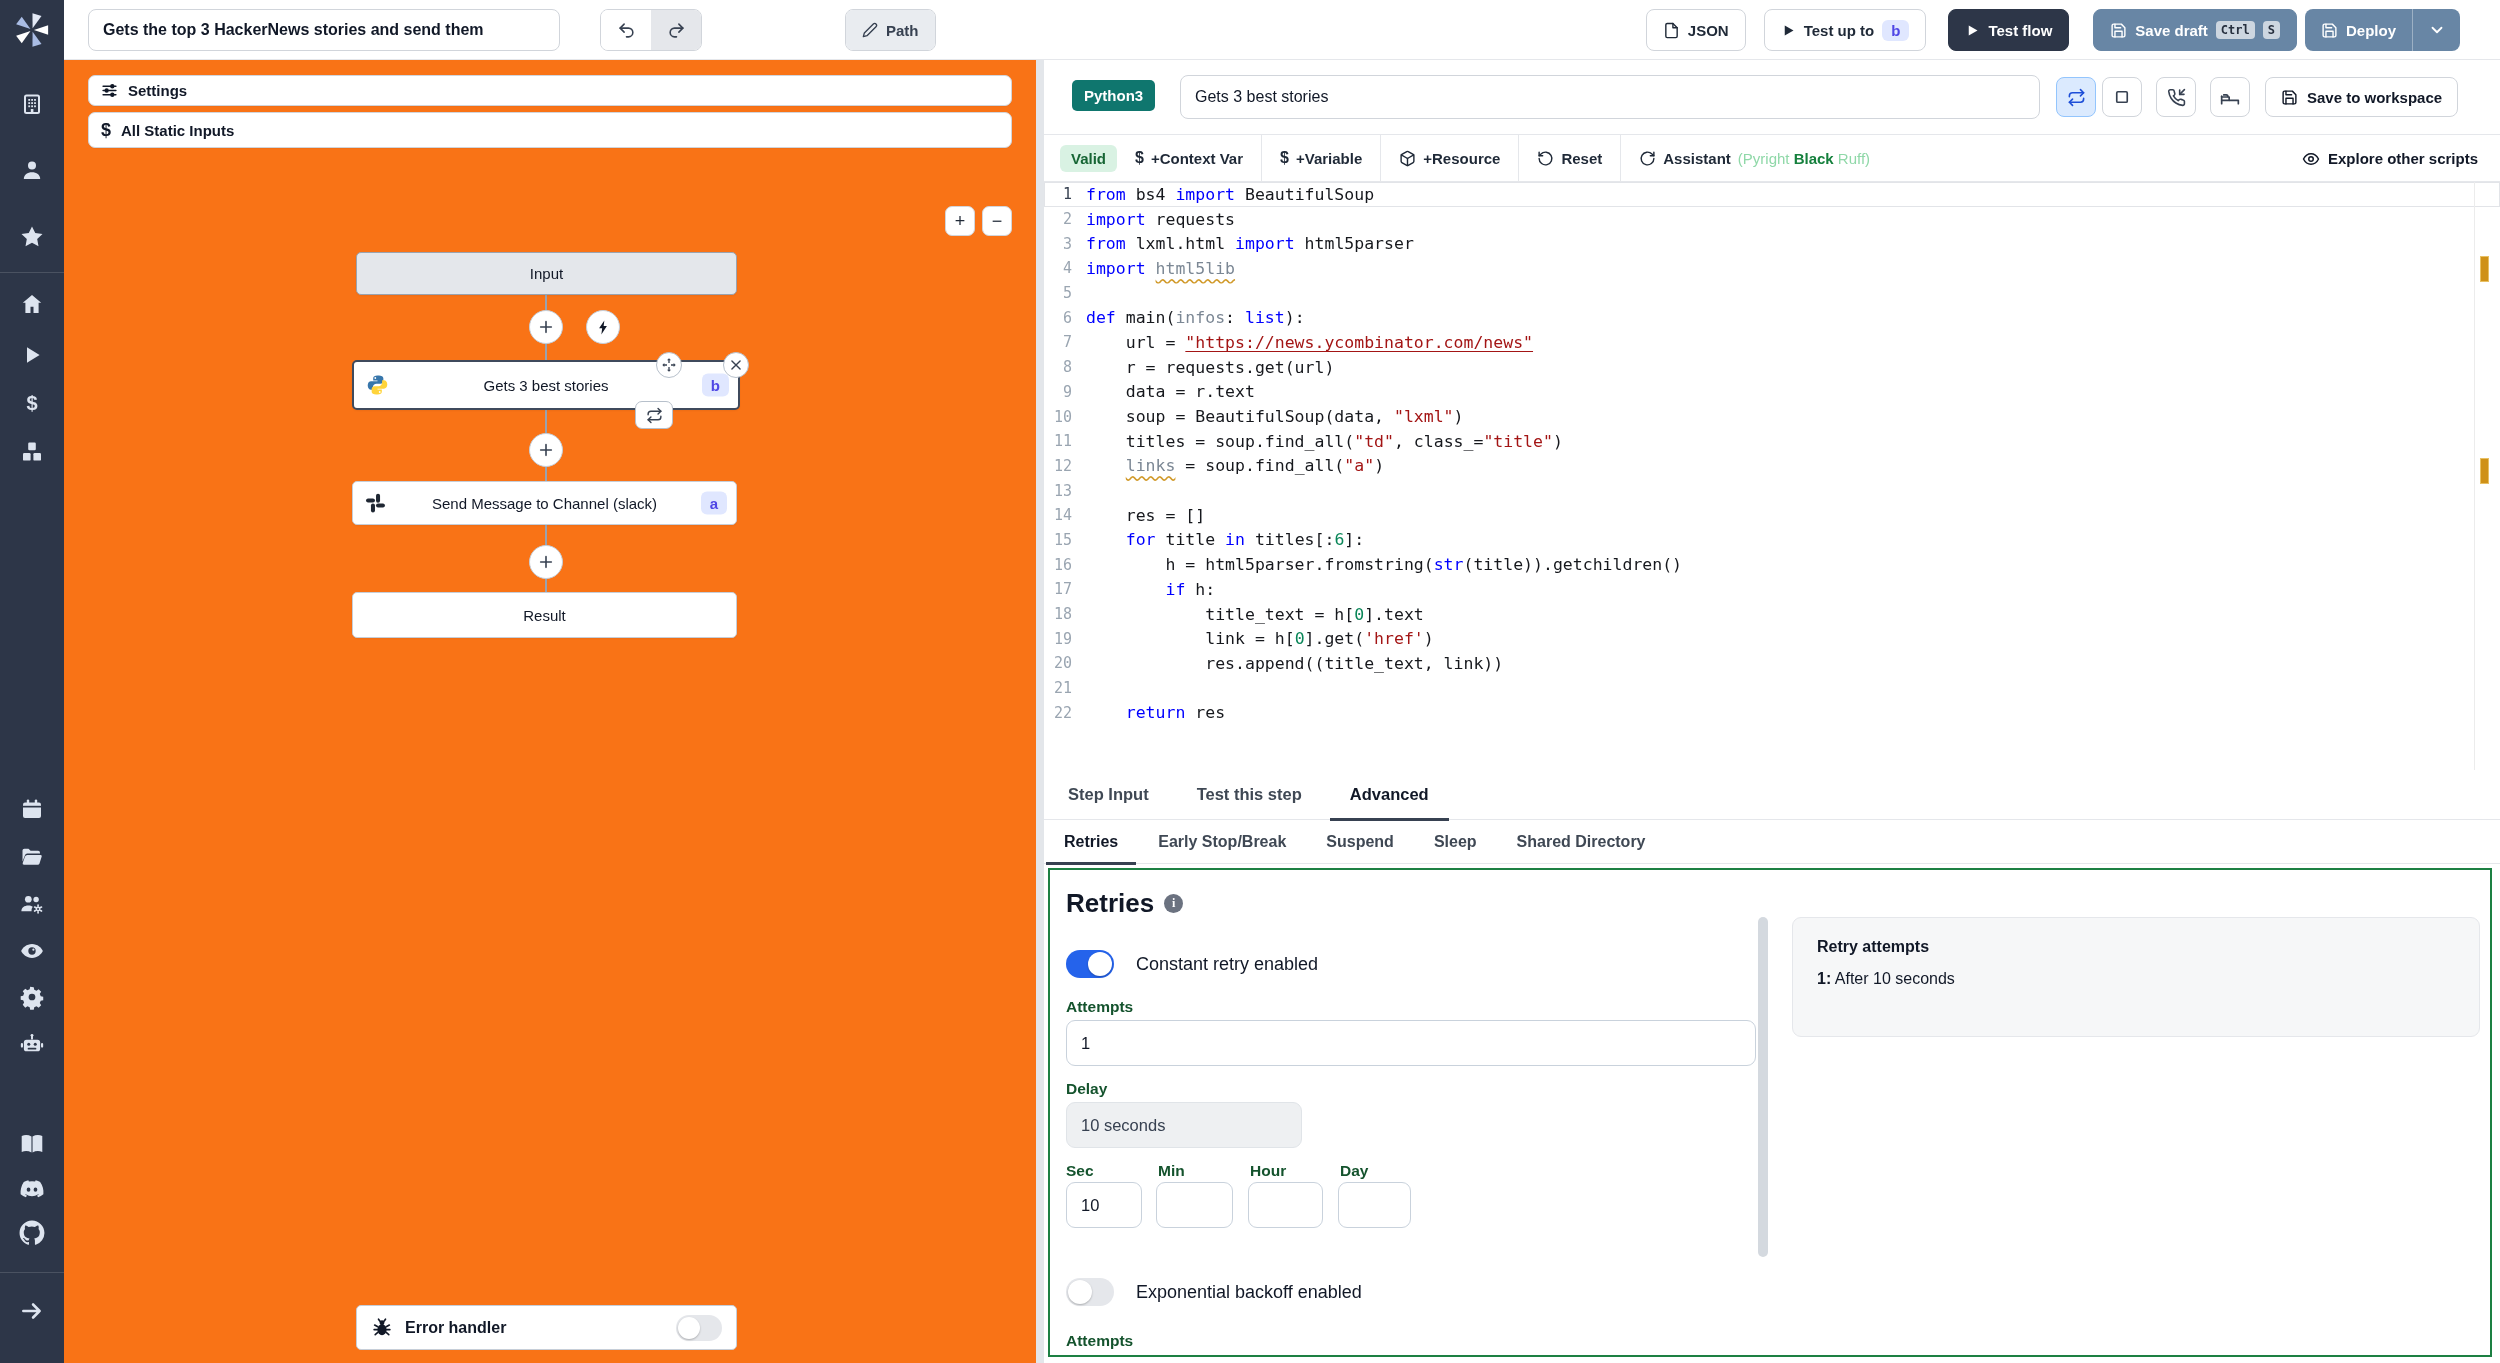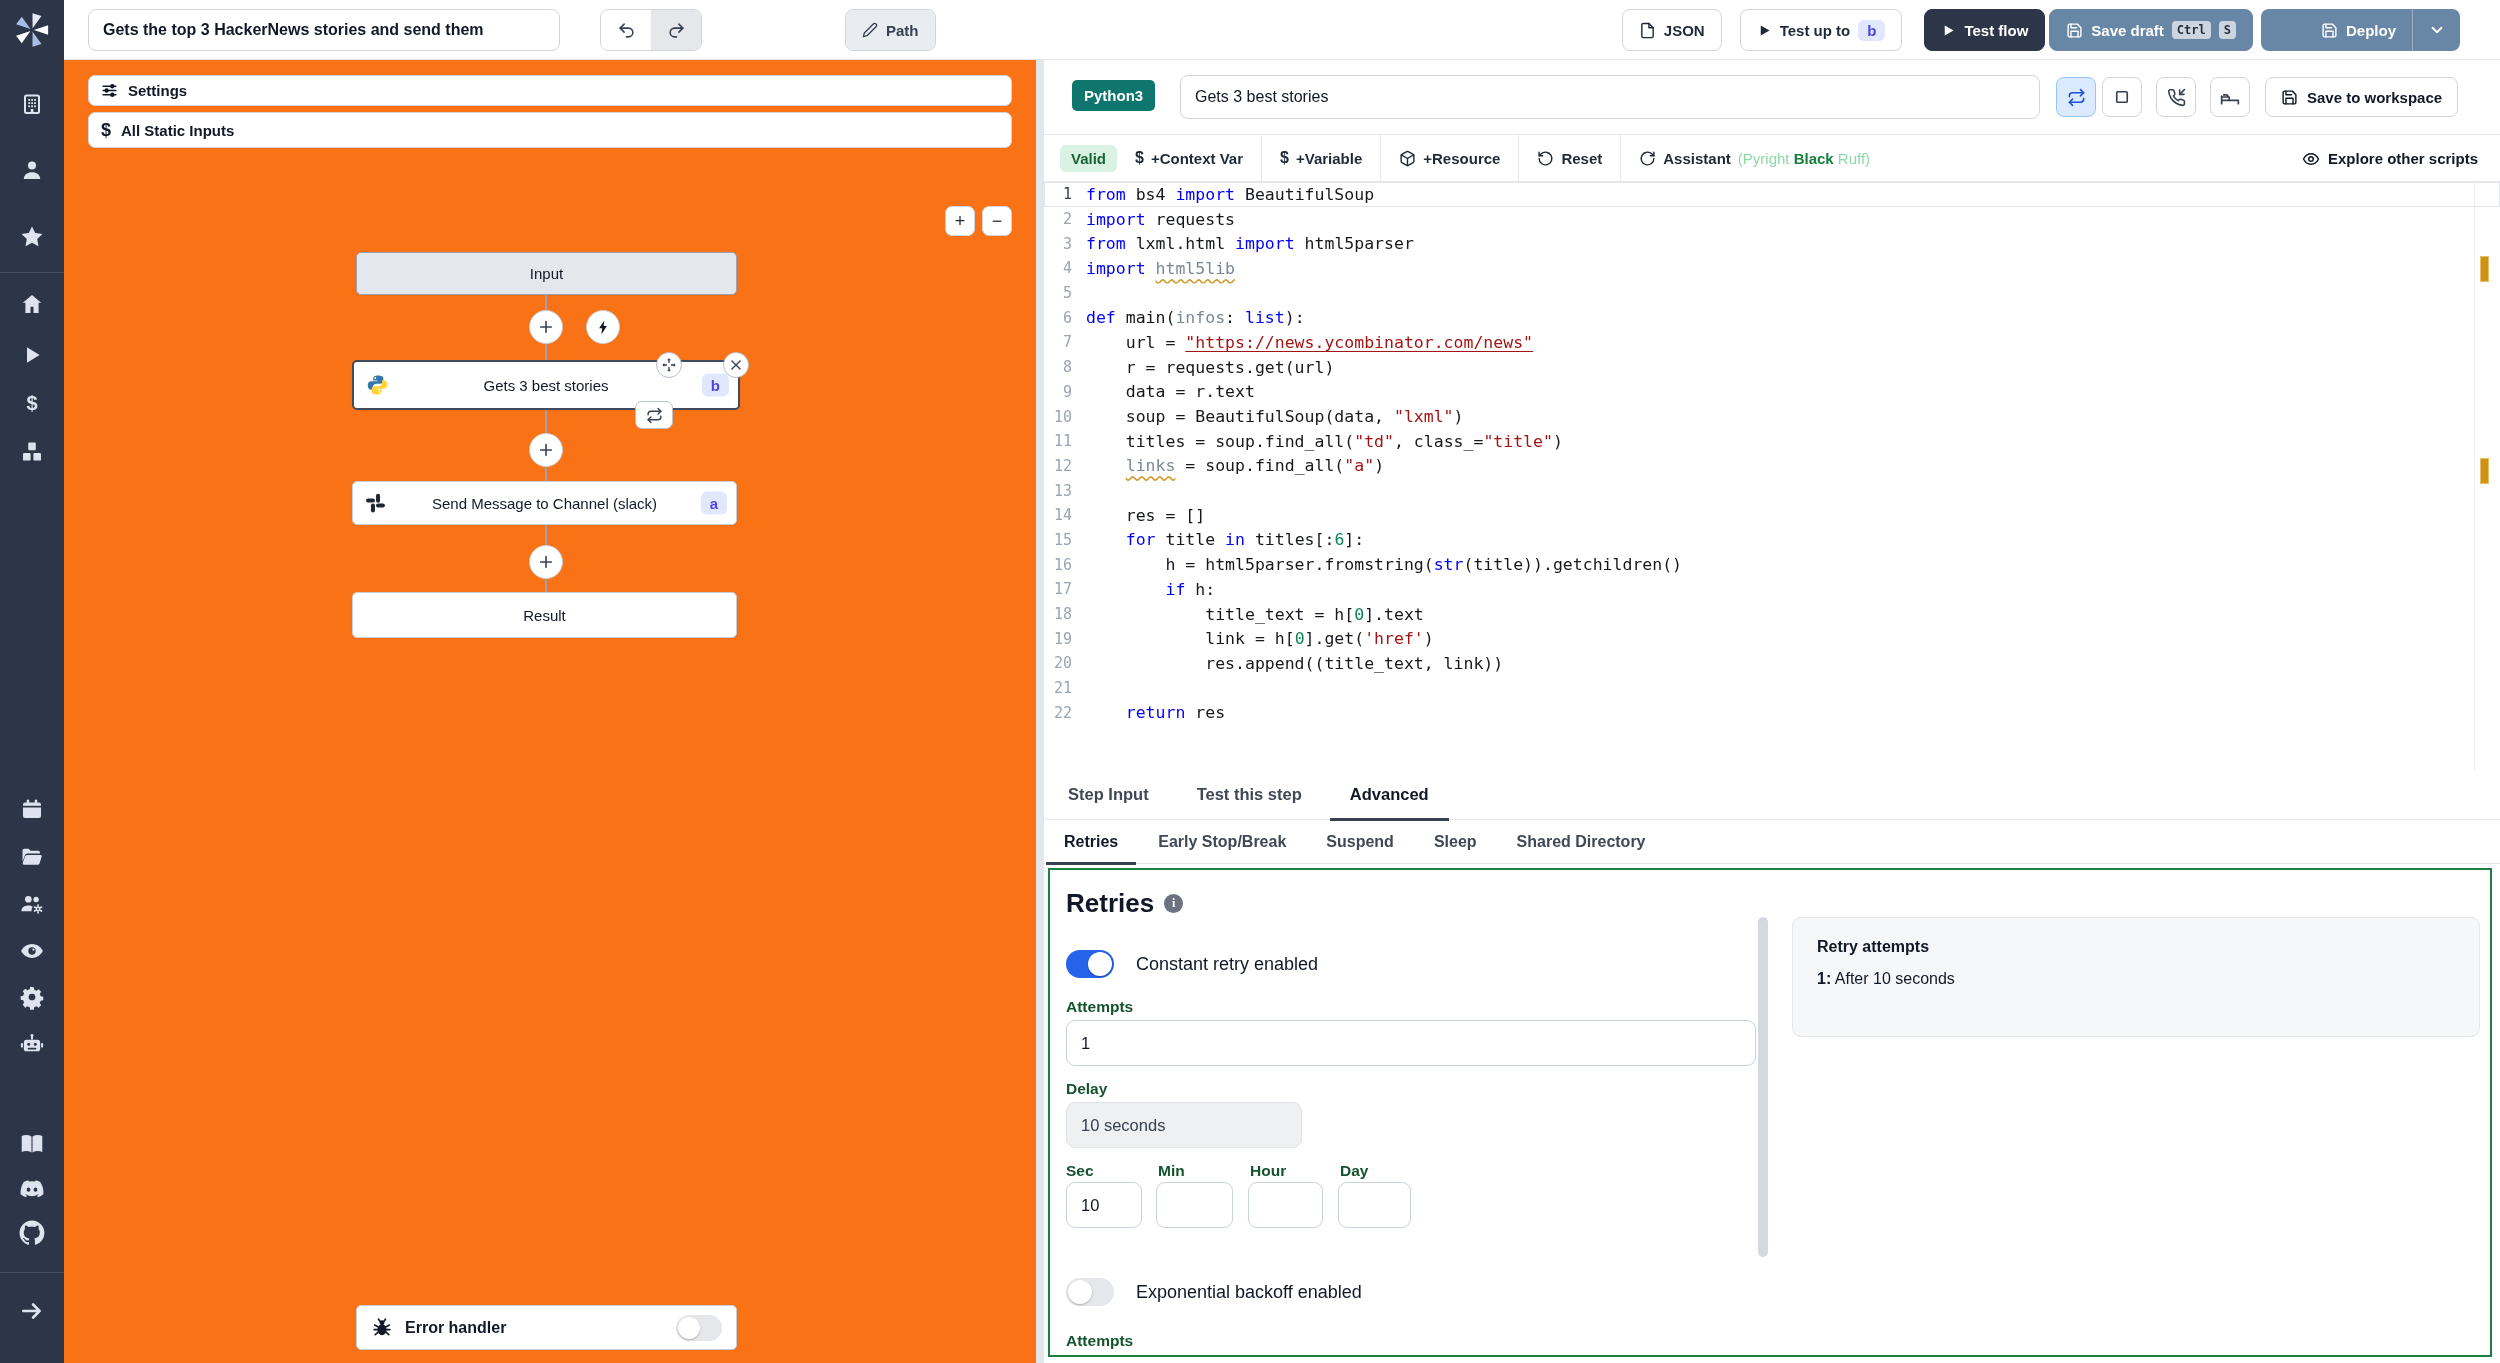--- a/index.html
+++ b/index.html
@@ -23,23 +23,23 @@
   .path-grp { position:absolute; left:781px; top:9px; height:42px; display:flex; border:1px solid #d1d5db; border-radius:8px; overflow:hidden; }
   .path-label { display:flex; align-items:center; gap:8px; padding:0 16px; background:#e9ecf0; color:#374151; font-size:15px; font-weight:700; }
   .path-value { display:flex; align-items:center; padding:0 16px; width:402px; background:#fff; font-family:"DejaVu Sans Mono",monospace; font-size:15px; color:#111827; }
   .tb-right { position:absolute; right:40px; top:9px; height:42px; display:flex; align-items:center; }
   .btn { display:flex; align-items:center; gap:8px; height:42px; padding:0 16px; border:1px solid #d1d5db; border-radius:8px; background:#fff; font-size:15px; font-weight:700; color:#1f2937; cursor:pointer; white-space:nowrap; }
   .btn.dark { background:#2d3648; border-color:#2d3648; color:#fff; }
   .btn.steel { background:#6886a5; border-color:#6886a5; color:#fff; }
   .badge-step { background:#e0e7ff; color:#4f46e5; font-weight:700; border-radius:6px; padding:2px 9px; font-size:15px; }
   kbd { font-family:"DejaVu Sans Mono",monospace; font-size:12px; background:#cdd6e0; color:#27303f; border-radius:4px; padding:2px 5px; font-weight:700; }
   .deploy-grp { display:flex; height:42px; border-radius:8px; overflow:hidden; background:#6886a5; margin-left:8px; }
-  .deploy-main { display:flex; align-items:center; gap:8px; padding:0 16px; color:#fff; font-size:15px; font-weight:700; cursor:pointer;margin-left:44px; }
+  .deploy-main { display:flex; align-items:center; gap:8px; padding:0 16px; color:#fff; font-size:15px; font-weight:700; cursor:pointer; }
   .deploy-caret { width:48px; display:flex; align-items:center; justify-content:center; border-left:1px solid rgba(255,255,255,.35); color:#fff; cursor:pointer; }
-  .gap8{margin-left:4px;} .gap22{margin-left:22px;} .gap30{margin-left:18px;}
+  .gap8{margin-left:24px;} .gap22{margin-left:22px;} .gap30{margin-left:18px;}
 
   
   .flow { position:absolute; left:64px; top:60px; width:972px; height:1303px; background:#f97316; z-index:5; }
   .panel-divider { position:absolute; left:1036px; top:60px; width:8px; height:1303px; background:#e3e6ea; z-index:6; }
   .wide-btn { position:absolute; left:24px; width:924px; background:#fff; border:1px solid #d1d5db; border-radius:7px; display:flex; align-items:center; gap:10px; padding:0 12px; font-size:15px; font-weight:700; color:#111827; cursor:pointer; box-shadow:0 1px 1px rgba(0,0,0,.03); }
   .zoom-btn { position:absolute; width:30px; height:30px; background:#fff; border:1px solid #d1d5db; border-radius:7px; display:flex; align-items:center; justify-content:center; font-size:18px; color:#1f2937; cursor:pointer; }
   .vline { position:absolute; left:481px; top:235px; width:1.5px; height:343px; background:#9aa3af; z-index:1; }
   .node { position:absolute; background:#fff; border:1px solid #c6ced8; border-radius:5px; display:flex; align-items:center; justify-content:center; font-size:15px; color:#111827; z-index:3; box-shadow:0 1px 2px rgba(0,0,0,.05); cursor:pointer; }
   .node.gray { background:#e4e7eb; border-color:#9aa3af; }
   .node.selected { border:2px solid #3f4a5c; }

